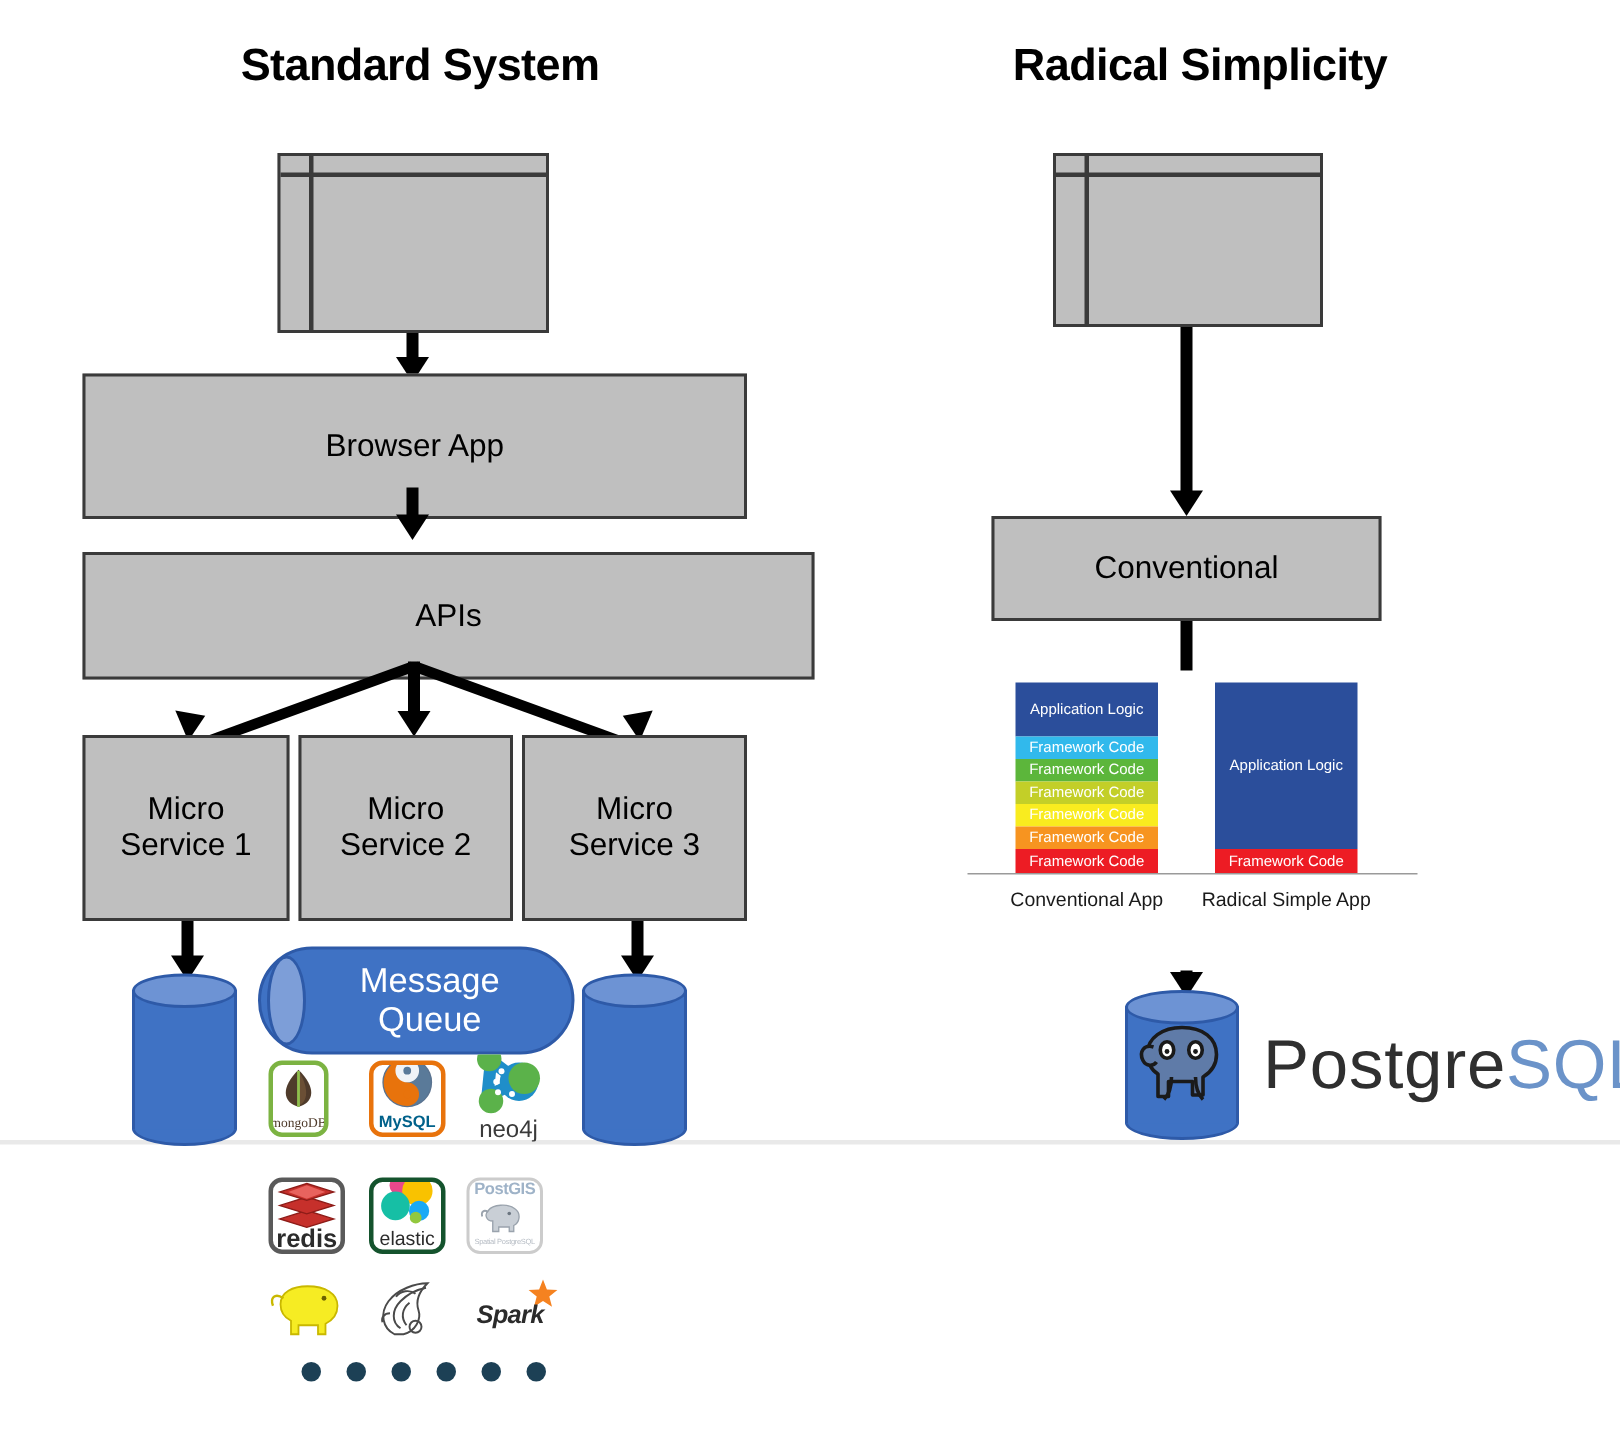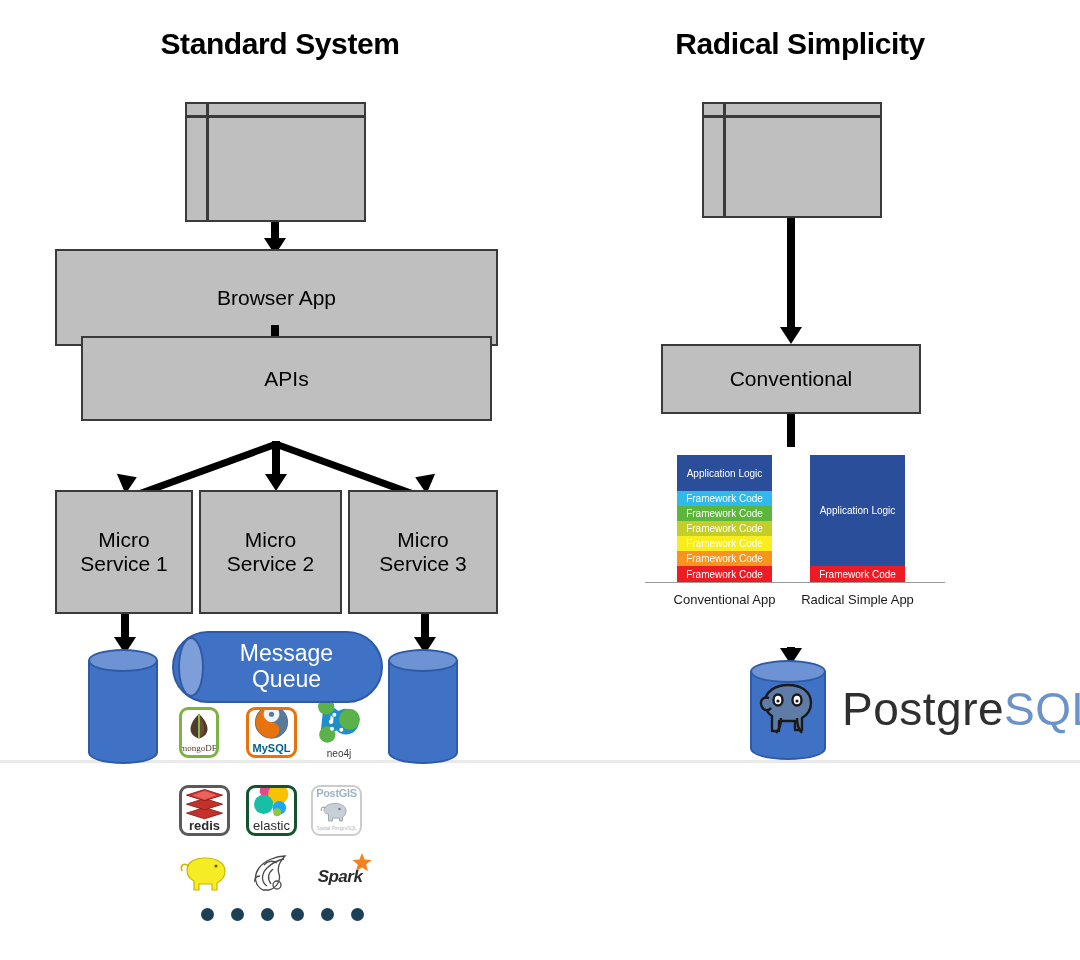--- a/index.html
+++ b/index.html
@@ -253,21 +253,21 @@
   <div class="arrow-v" style="left:271px; top:222px; height:24px;"></div>
   <div class="arrow-head-d" style="left:264px; top:238px;"></div>
 
   <div class="gbox" style="left:55px; top:249px; width:443px; height:97px;">
     <span>Browser App</span>
   </div>
 
   <div class="arrow-v" style="left:271px; top:325px; height:26px;"></div>
   <div class="arrow-head-d" style="left:264px; top:343px;"></div>
 
-  <div class="gbox" style="left:55px; top:336px; width:411px; height:85px;margin-left:26px;">
+  <div class="gbox" style="left:55px; top:368px; width:488px; height:85px;">
     <span>APIs</span>
   </div>
 
   <div class="arrow-diag" style="left:275px; top:441px; width:148px; transform: rotate(160deg);"></div>
   <div class="arrow-head-rot" style="left:118px; top:472px; transform: rotate(-113deg);"></div>
 
   <div class="arrow-v" style="left:272px; top:441px; height:42px;"></div>
   <div class="arrow-head-d" style="left:265px; top:474px;"></div>
 
   <div class="arrow-diag" style="left:277px; top:441px; width:148px; transform: rotate(20deg);"></div>
@@ -341,35 +341,35 @@
         <circle cx="30" cy="22" r="11" fill="#1f8ec9"></circle>
         <circle cx="13" cy="9" r="7" fill="#5bb24a"></circle>
         <circle cx="33" cy="20" r="9" fill="#5bb24a"></circle>
         <circle cx="14" cy="33" r="7" fill="#5bb24a"></circle>
         <circle cx="20" cy="16" r="1.7" fill="#ffffff"></circle>
         <circle cx="17" cy="22" r="1.7" fill="#ffffff"></circle>
         <circle cx="18" cy="28" r="1.7" fill="#ffffff"></circle>
         <circle cx="26" cy="29" r="1.7" fill="#ffffff"></circle>
       </svg>
     </div>
-    <div class="cap" style="color:#3a3a3a; font-size:10px;">neo4j</div>
+    <div class="cap" style="color:#3a3a3a; font-size:16px;">neo4j</div>
   </div>
 
   <div class="tile" style="left:179px; top:785px; width:51px; height:51px; border:3px solid #5a5a5a;">
     <div class="glyph">
       <svg viewBox="0 0 40 30" width="100%" height="100%" preserveAspectRatio="xMidYMid meet">
         <g fill="#c6302b" stroke="#8d1c18" stroke-width="0.8">
           <path d="M20 20 L36 25 L20 30 L4 25 Z"></path>
           <path d="M20 12 L36 17 L20 22 L4 17 Z"></path>
           <path d="M20 4 L36 9 L20 14 L4 9 Z"></path>
         </g>
         <path d="M20 5 L31 9 L20 13 L9 9 Z" fill="#e8635e"></path>
       </svg>
     </div>
-    <div class="cap" style="color:#2b2b2b; font-weight:bold; font-size:13px;">redis</div>
+    <div class="cap" style="color:#2b2b2b; font-weight:bold; font-size:17px;">redis</div>
   </div>
 
   <div class="tile" style="left:246px; top:785px; width:51px; height:51px; border:3px solid #14532d;">
     <div class="glyph">
       <svg viewBox="0 0 40 32" width="100%" height="100%" preserveAspectRatio="xMidYMid meet">
         <circle cx="15" cy="7" r="5.5" fill="#e8488b"></circle>
         <circle cx="26" cy="10" r="9" fill="#f9c200"></circle>
         <circle cx="13" cy="19" r="8.5" fill="#16bfa5"></circle>
         <circle cx="27" cy="22" r="6" fill="#1ba9f5"></circle>
         <circle cx="25" cy="26" r="3.5" fill="#93c83e"></circle>

